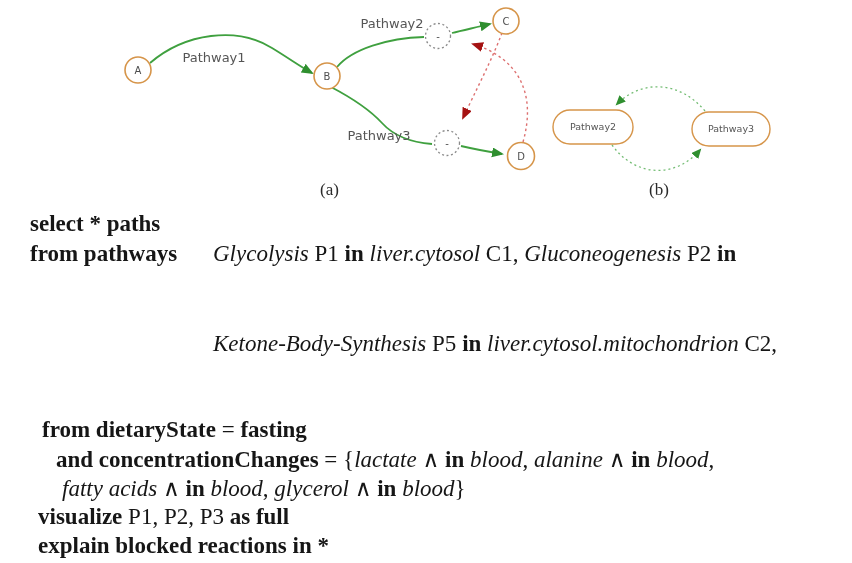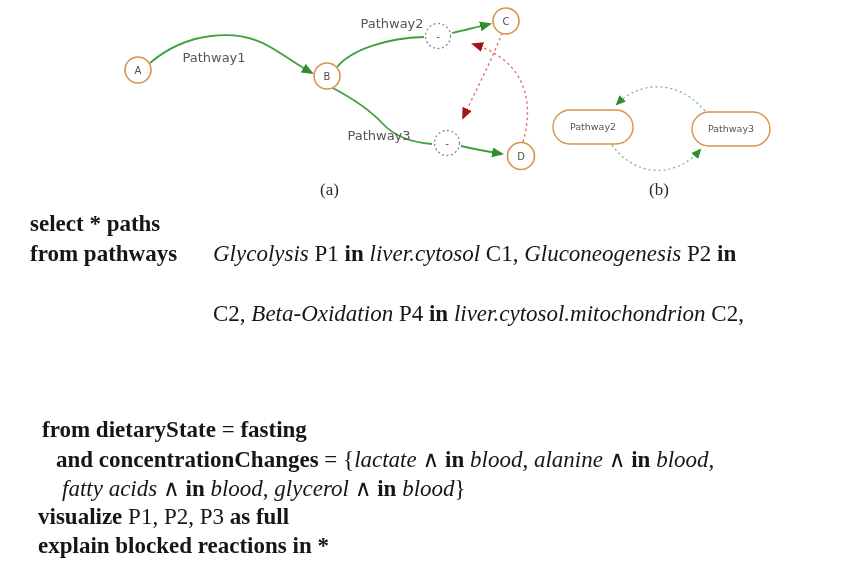--- a/index.html
+++ b/index.html
@@ -81,20 +81,20 @@
     <rect x="692" y="112" width="78" height="34" rx="17" fill="#ffffff" stroke="#d6954a" stroke-width="1.4"></rect>
     <text class="blab" x="731" y="132" text-anchor="middle">Pathway3</text>
   </svg>
 
   <div class="caption cap-a">(a)</div>
   <div class="caption cap-b">(b)</div>
 
   <div class="qline l-select"><span class="seg-b">select * paths</span></div>
   <div class="qline l-fromkw"><span class="seg-b">from pathways</span></div>
   <div class="qline l-from0"><span class="seg-i">Glycolysis</span><span class="seg-r"> P1 </span><span class="seg-b">in</span><span class="seg-r"> </span><span class="seg-i">liver.cytosol</span><span class="seg-r"> C1, </span><span class="seg-i">Gluconeogenesis</span><span class="seg-r"> P2 </span><span class="seg-b">in</span></div>
-  <div class="qline l-from2"><span class="seg-r">C2, </span><span class="seg-i">Beta-Oxidation</span><span class="seg-r"> P4 </span><span class="seg-b">in</span><span class="seg-r"> </span><span class="seg-i">liver.cytosol.mitochondrion</span><span class="seg-r"> C2,</span></div>
+  <div class="qline l-from3"><span class="seg-i">Ketone-Body-Synthesis</span><span class="seg-r"> P5 </span><span class="seg-b">in</span><span class="seg-r"> </span><span class="seg-i">liver.cytosol.mitochondrion</span><span class="seg-r"> C2,</span></div>
   <div class="qline l-where"><span class="seg-b">from dietaryState </span><span class="seg-r">= </span><span class="seg-b">fasting</span></div>
   <div class="qline l-and"><span class="seg-b">and concentrationChanges </span><span class="seg-r">= {</span><span class="seg-i">lactate</span><span class="seg-r"> ∧ </span><span class="seg-b">in</span><span class="seg-r"> </span><span class="seg-i">blood</span><span class="seg-r">, </span><span class="seg-i">alanine</span><span class="seg-r"> ∧ </span><span class="seg-b">in</span><span class="seg-r"> </span><span class="seg-i">blood</span><span class="seg-r">,</span></div>
   <div class="qline l-set2"><span class="seg-i">fatty acids</span><span class="seg-r"> ∧ </span><span class="seg-b">in</span><span class="seg-r"> </span><span class="seg-i">blood</span><span class="seg-r">, </span><span class="seg-i">glycerol</span><span class="seg-r"> ∧ </span><span class="seg-b">in</span><span class="seg-r"> </span><span class="seg-i">blood</span><span class="seg-r">}</span></div>
   <div class="qline l-vis"><span class="seg-b">visualize</span><span class="seg-r"> P1, P2, P3 </span><span class="seg-b">as full</span></div>
   <div class="qline l-exp"><span class="seg-b">explain blocked reactions in *</span></div>
 
 </div>
 
 </body></html>

